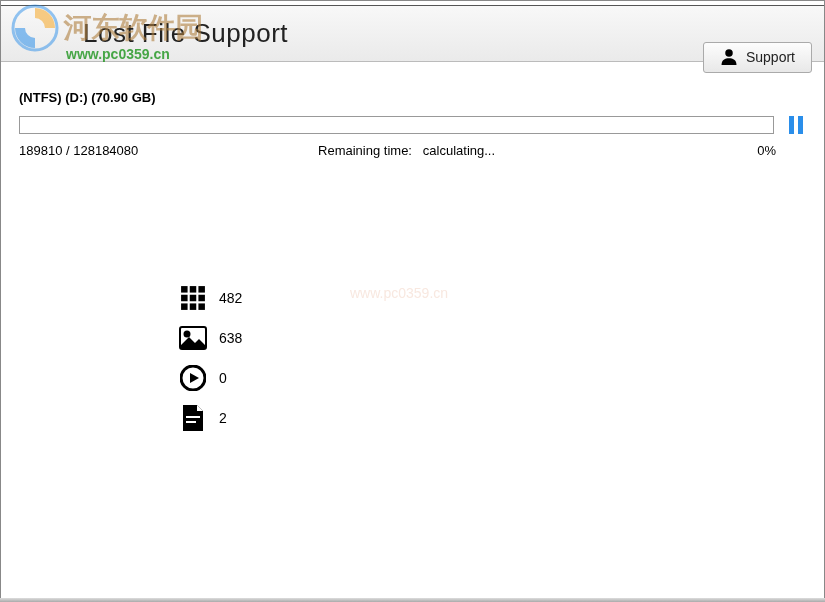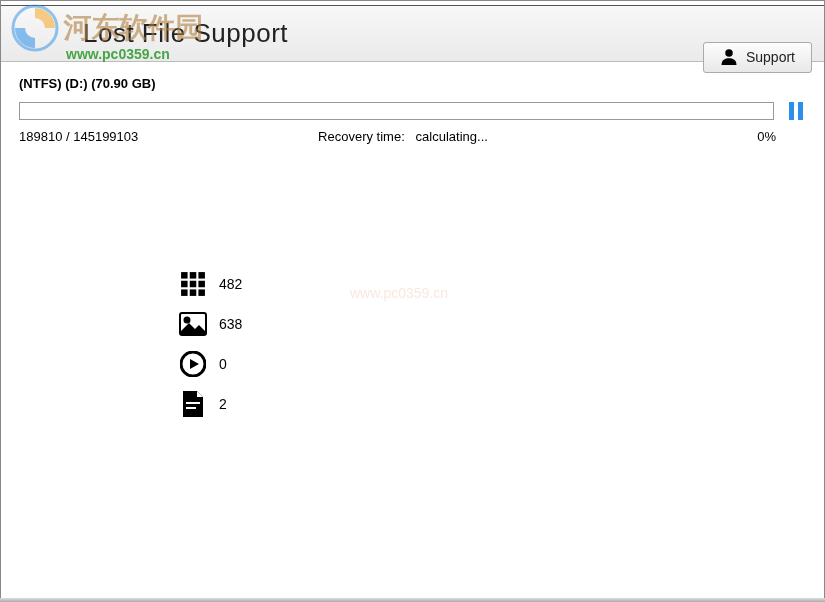--- a/index.html
+++ b/index.html
@@ -72,21 +72,21 @@
       border: 1px solid #aaa;
       border-radius: 3px;
       padding: 4px 16px;
       font-size: 14px;
       color: #222;
       cursor: pointer;
       gap: 8px;
       margin-top: 47px;
     }
     .content {
-      padding: 14px 18px;
+      padding: 28px 18px;
     }
     .drive-label {
       font-size: 13px;
       font-weight: bold;
       color: #000;
       margin-bottom: 10px;
     }
     .progress-row {
       display: flex;
       align-items: center;
@@ -199,23 +199,23 @@
     </div>
     <div class="pause-btn">
       <svg width="16" height="18" viewBox="0 0 16 18">
         <rect x="1" y="0" width="5" height="18" fill="#2a8eea"></rect>
         <rect x="10" y="0" width="5" height="18" fill="#2a8eea"></rect>
       </svg>
     </div>
   </div>
 
   <div class="status-row">
-    <div class="status-count">189810 / 145199103</div>
+    <div class="status-count">189810 / 128184080</div>
     <div class="status-remaining">
-      <span>Recovery time:</span>
+      <span>Remaining time:</span>
       &nbsp;
       <span>calculating...</span>
     </div>
     <div class="status-percent">0%</div>
   </div>
 
   <div class="faint-watermark">www.pc0359.cn</div>
 
   <div class="counts-block">
     <div class="count-row">

